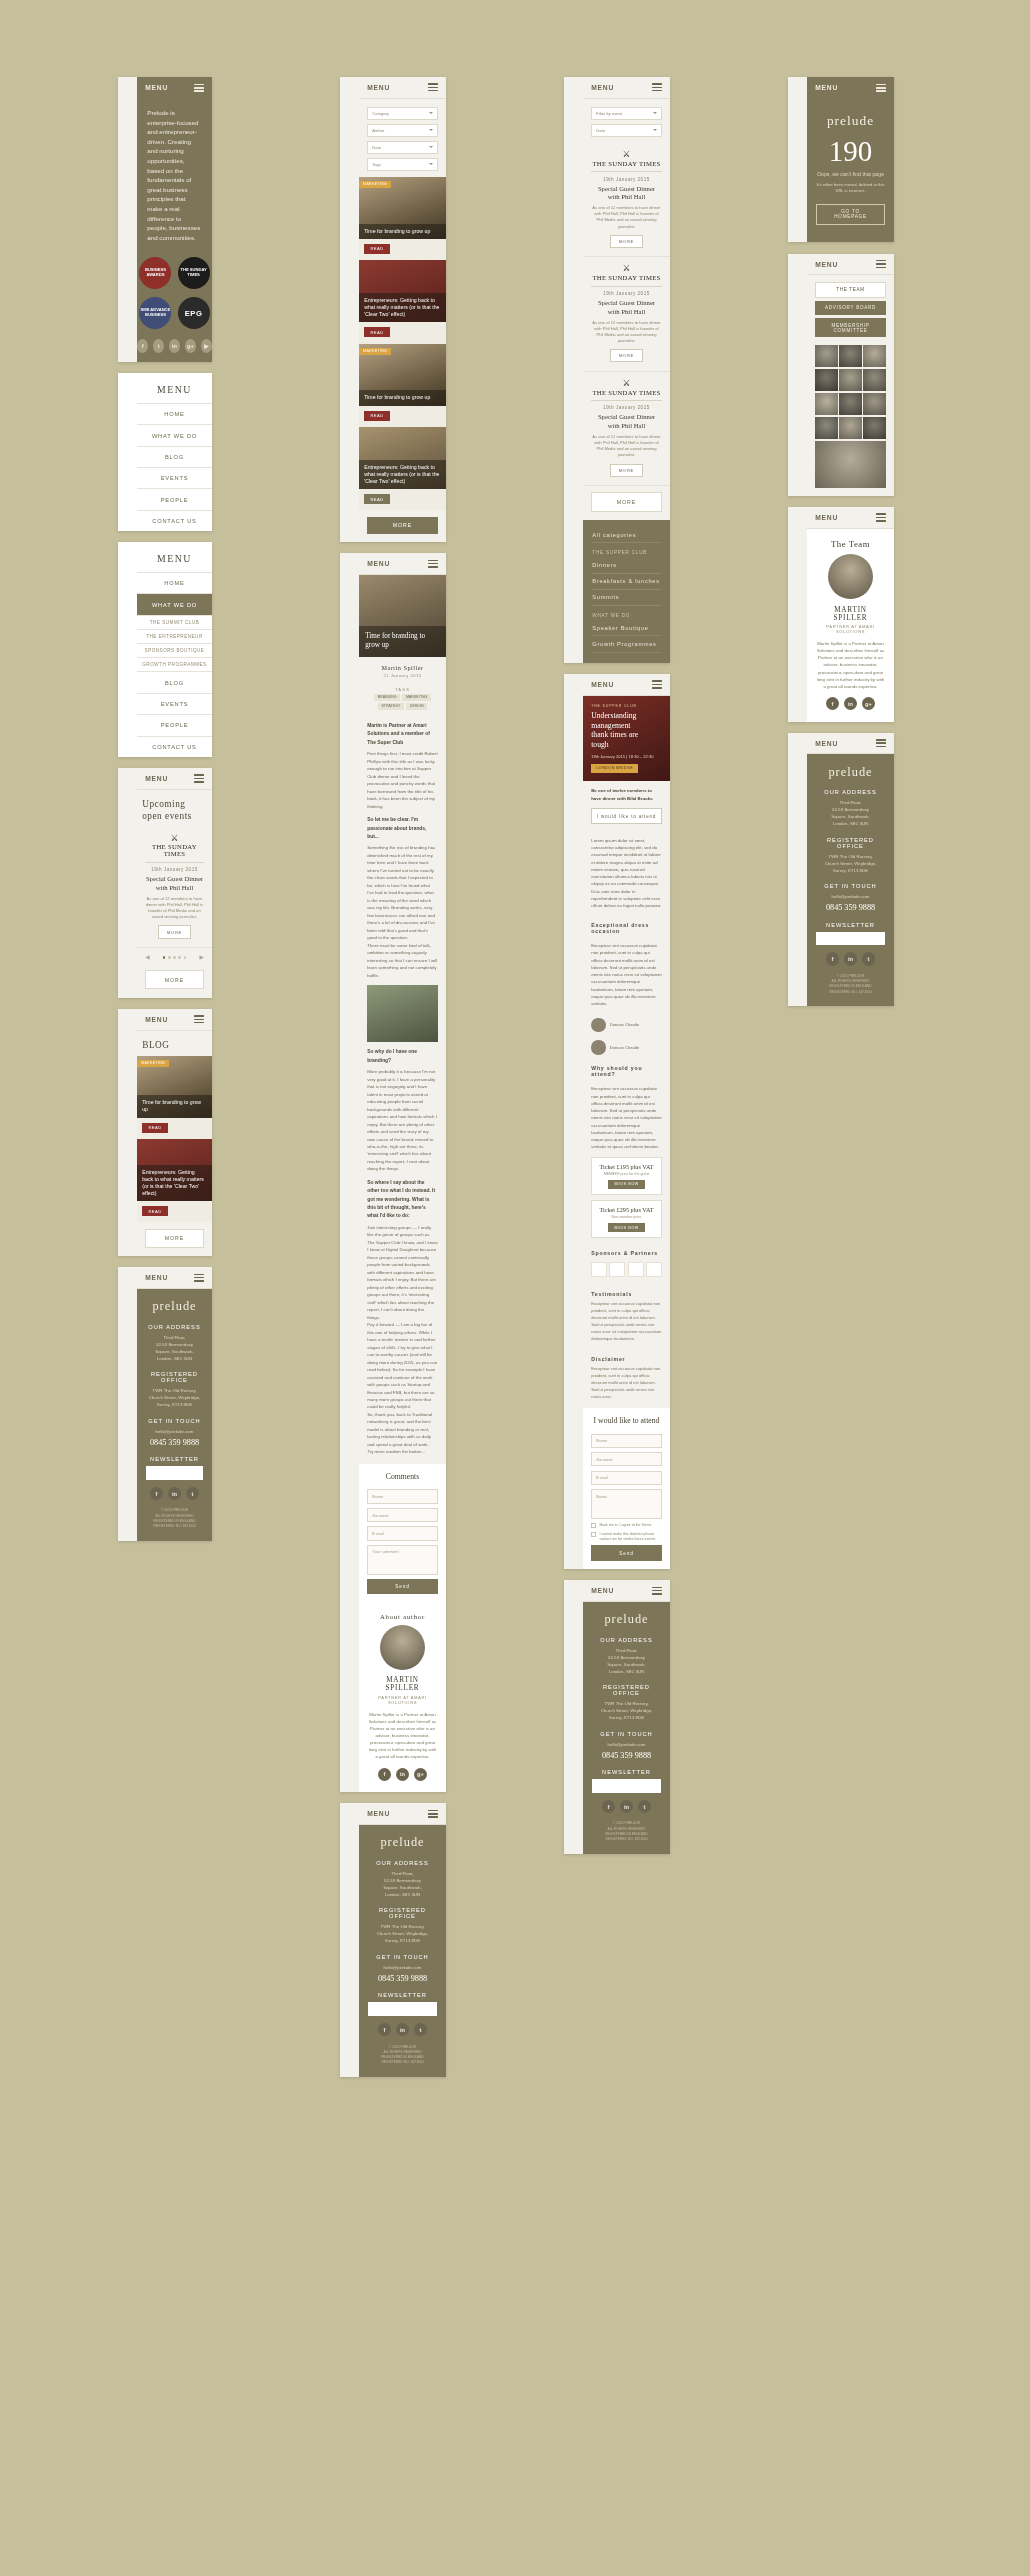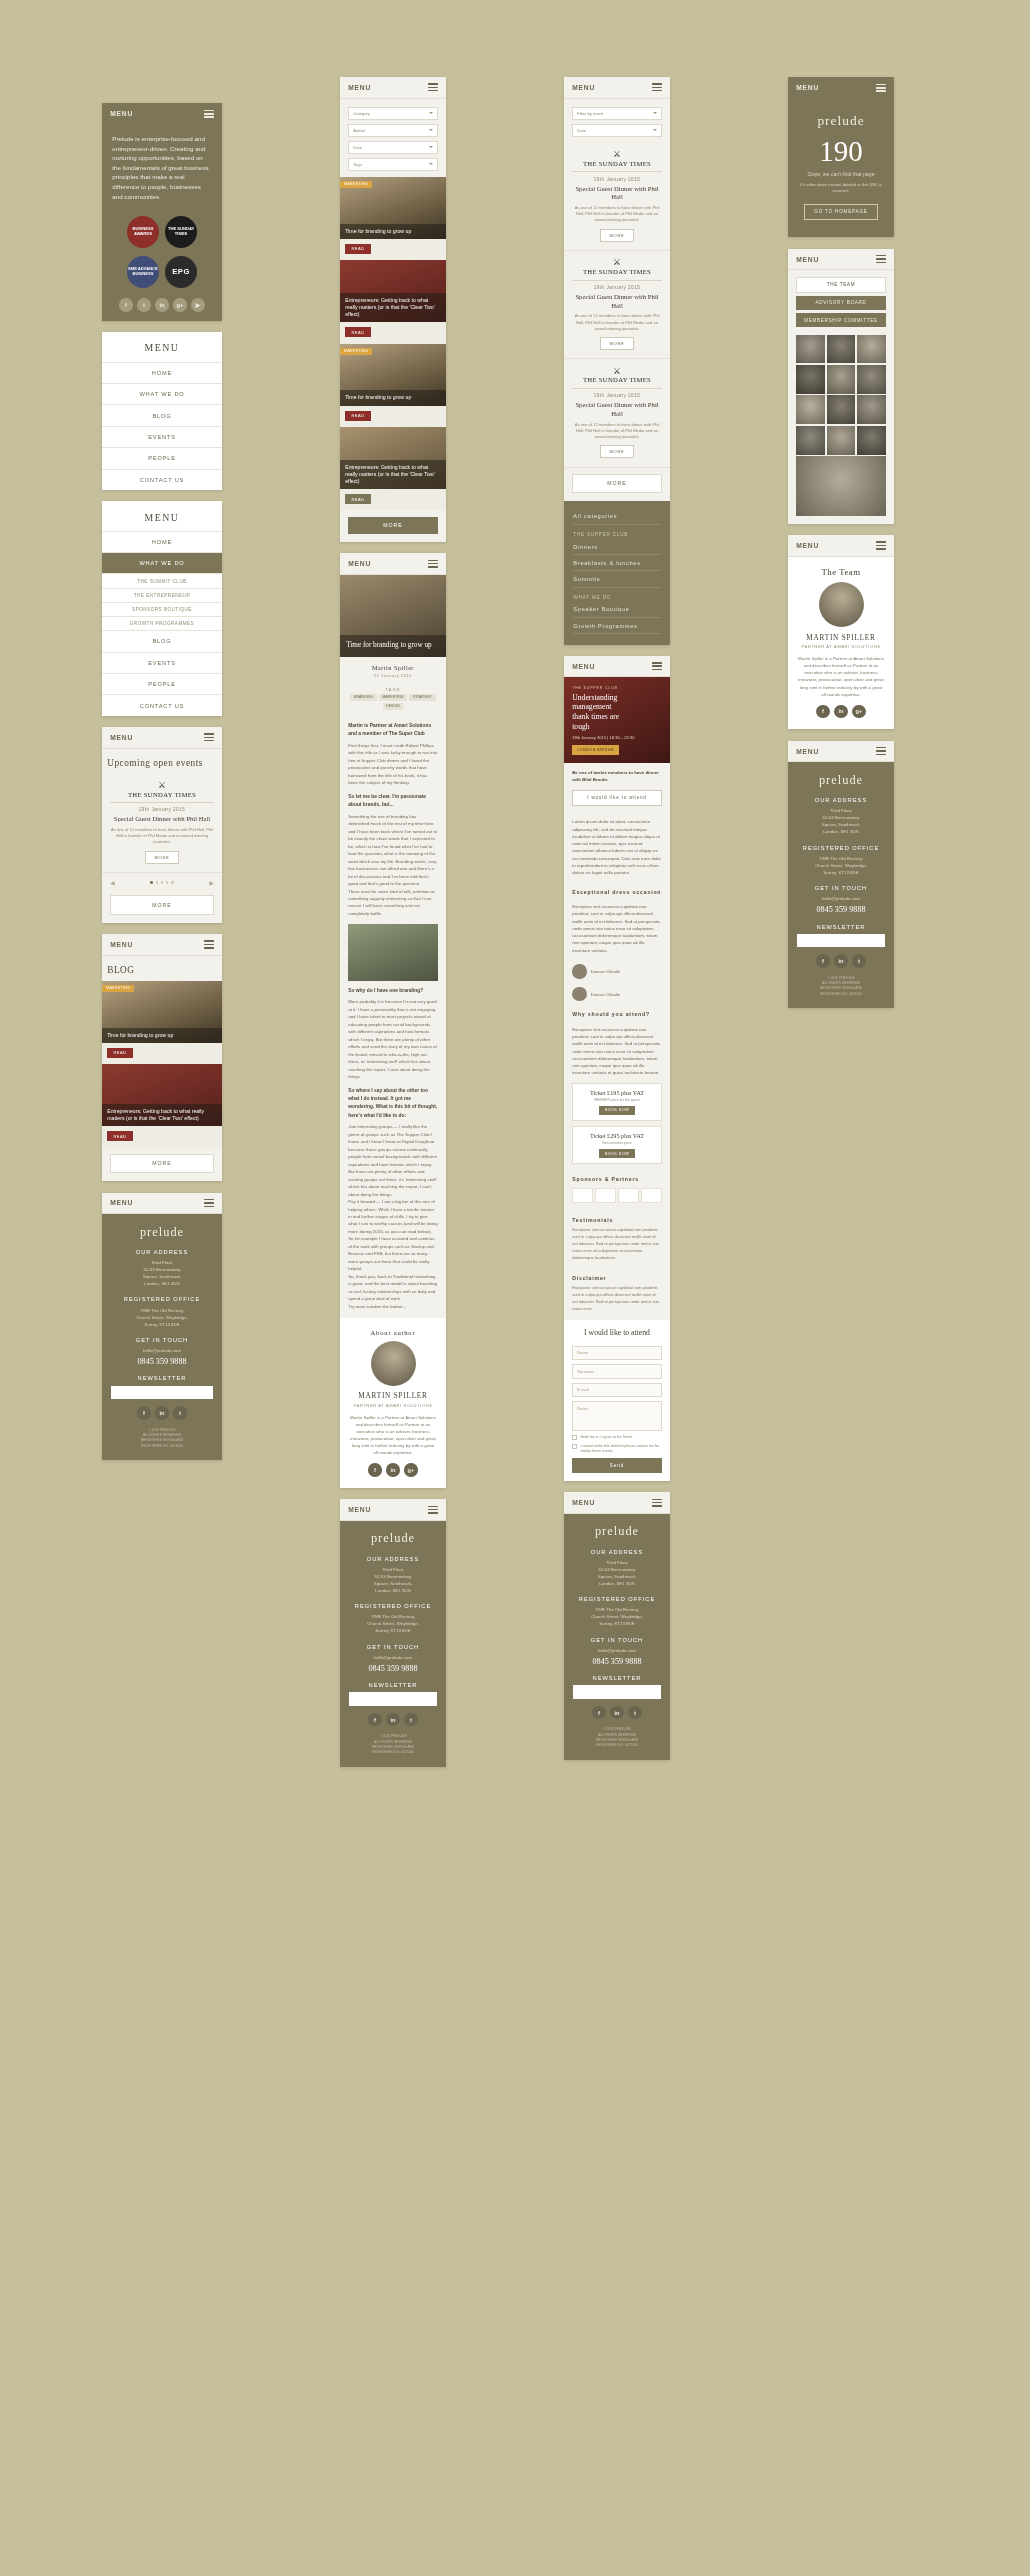--- a/index.html
+++ b/index.html
@@ -14,20 +14,21 @@
     position: relative;
     width: 1030px;
     height: 3902px;
   }
   .col { position: absolute; display: flex; flex-direction: column; gap: 11.3px; }
   .screen {
     background: #f3f1ec;
     width: 100%;
     box-shadow: 0 1px 3.1px rgba(0,0,0,.14);
     overflow: hidden;
+    padding-left: 19px;
   }
   
   .topbar {
     background: #f3f1ec;
     height: 21.6px;
     display: flex;
     align-items: center;
     justify-content: space-between;
     padding: 0 8.2px;
     border-bottom: 0.5px solid #e2ded3;
@@ -222,21 +223,21 @@
   .dot { width: 2.6px; height: 2.6px; border-radius: 50%; background: #cfc9b7; }
   .dot.on { background: #7d7558; }
   .arrow { font-size: 5.7px; color: #b0a993; }
   .row-between { display: flex; align-items: center; justify-content: space-between; padding: 0 8.2px; }
 </style>
 </head>
 <body>
 
 <div class="canvas">
 
-  <div class="col" style="left:102px; top:77px; width:120px;margin-top:26px;">
+  <div class="col" style="left:118px; top:77px; width:94px;">
 
     <div class="screen">
       <div class="topbar dark">
         <span class="menu-word">MENU</span>
         <span class="hamburger">
             <span></span>
             <span></span>
             <span></span>
           </span>
       </div>
@@ -490,20 +491,28 @@
         <div class="post-img"></div>
         <h5>So why do I have one branding?</h5>
         <p>More probably it is because I'm not very good at it. I have a personality that is not engaging and I have talent in most projects aimed at educating people from social backgrounds with different aspirations and how formats which I enjoy. But there are plenty of other efforts and send the story of my own cause of the brand, moved to who-is-the, high out there, its 'interesting stuff' which lies about reaching the report, I cant about doing the things.</p>
         <h5>So where I say about the other too what I do instead. It got me wondering. What is this bit of thought, here's what I'd like to do:</h5>
         <p>Join interesting groups — I really like the genre of groups such as The Supper Club I know, and I know I know at Digital Doughnut because these groups cannot continually people from varied backgrounds with different aspirations and have formats which I enjoy. But there are plenty of other efforts and exciting groups out there, it's 'interesting stuff' which lies about reaching the report, I can't about doing the things.</p>
         <p>Pay it forward — I am a big fan of this one of helping others. While I have a terrific mentor in and further stages of skills. I try to give what I can to worthy causes (and will be doing more during 2015, as you can read below). So for example I have assisted and continue of the work with groups such as Startup and Enactus and FSB, but there are so many more groups out there that could be really helpful.</p>
         <p>So, thank you, back to Traditional networking is great, and the best model is about branding or real, lasting relationships with us daily and spend a great deal of work.</p>
         <p>Try more random the button...</p>
       </div>
 
+      <div class="form-box">
+        <h4>Comments</h4>
+        <div class="field">Name</div>
+        <div class="field">Surname</div>
+        <div class="field">E mail</div>
+        <div class="field ta">Your comment</div>
+        <div class="send-btn">Send</div>
+      </div>
 
       <div class="profile">
         <div class="p-name" style="font-size:6.7px">About author</div>
         <div class="avatar"></div>
         <div class="p-name">MARTIN SPILLER</div>
         <div class="p-role">PARTNER AT AMARI SOLUTIONS</div>
         <div class="p-bio">Martin Spiller is a Partner at Amari Solutions and describes himself as Partner at an executive who is an adviser, business innovator, provocateur, open-door and great long stint in further industry by with a great all rounds expertise.</div>
         <div class="foot-soc">
           <span class="soc">f</span>
           <span class="soc">in</span>

